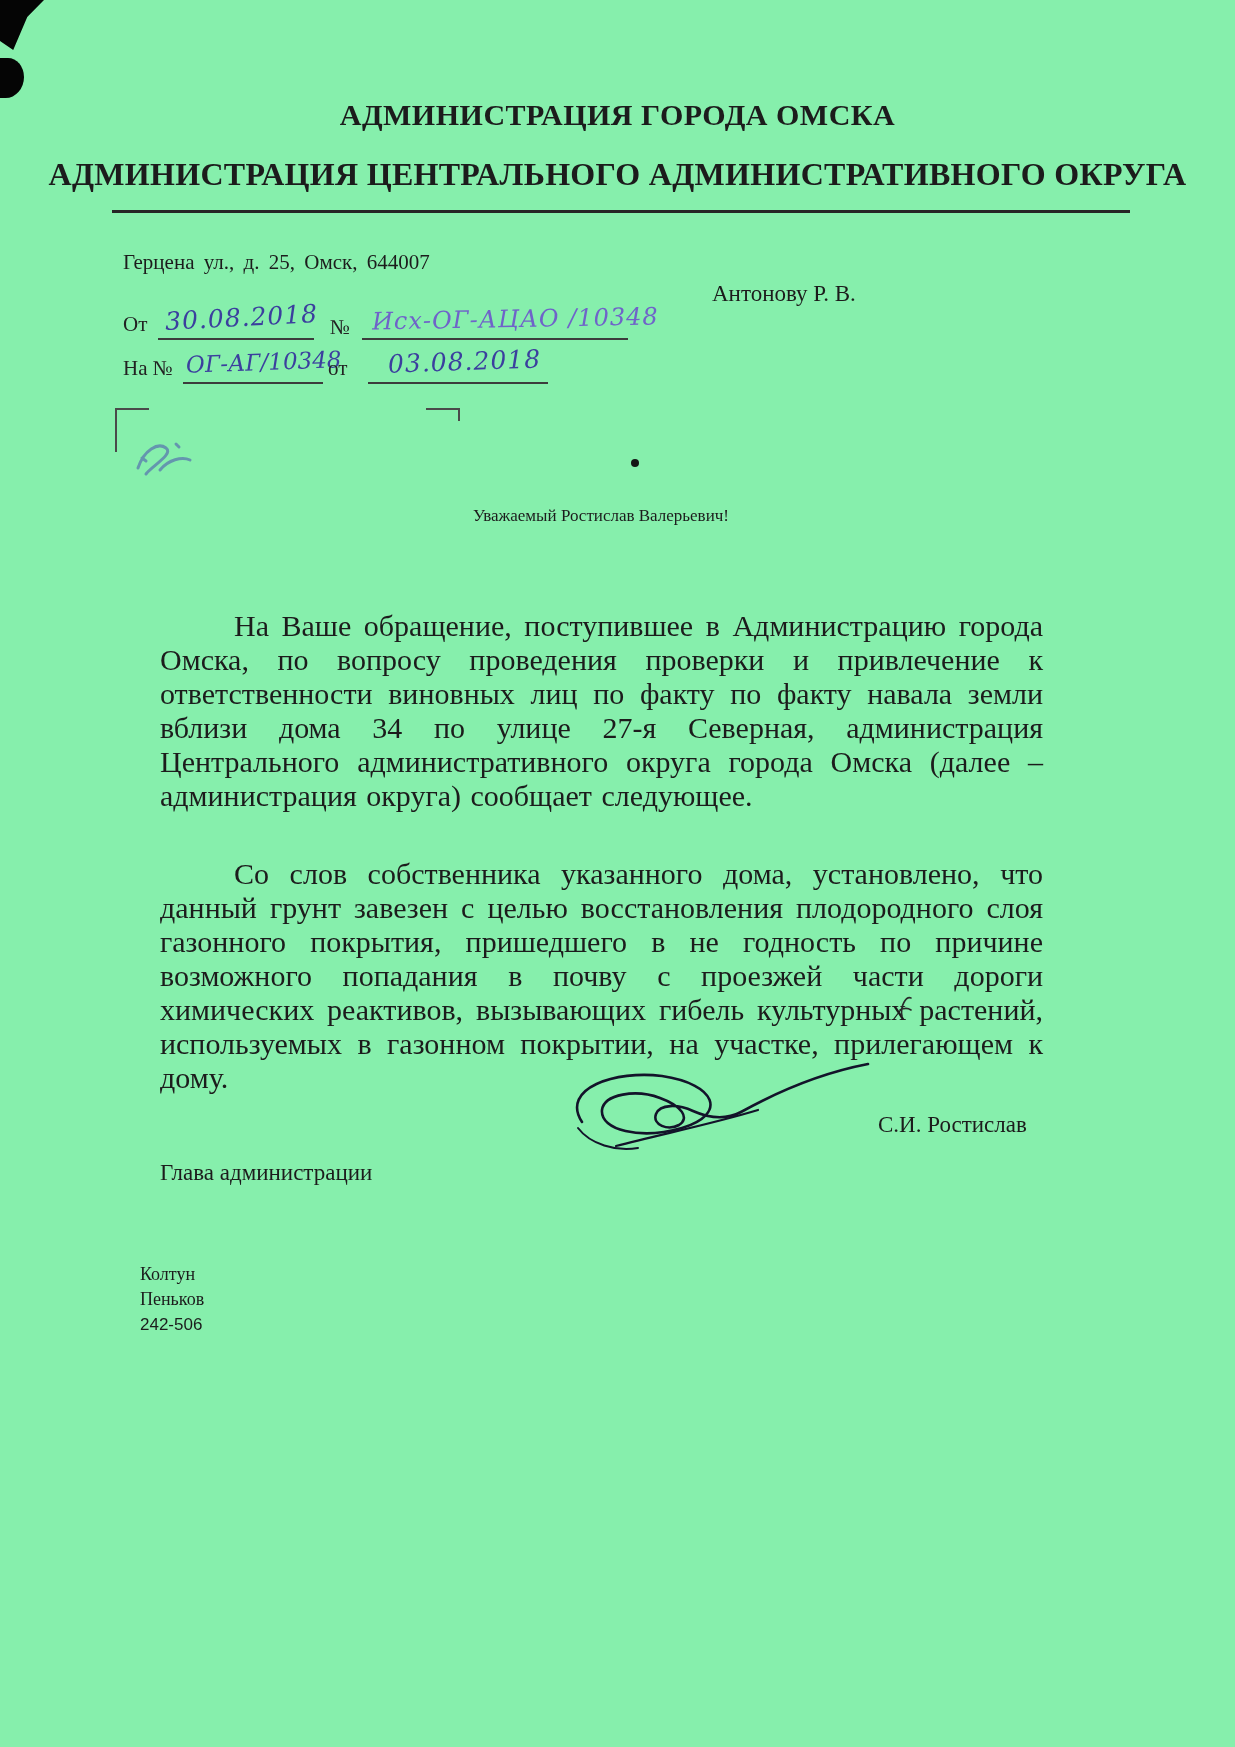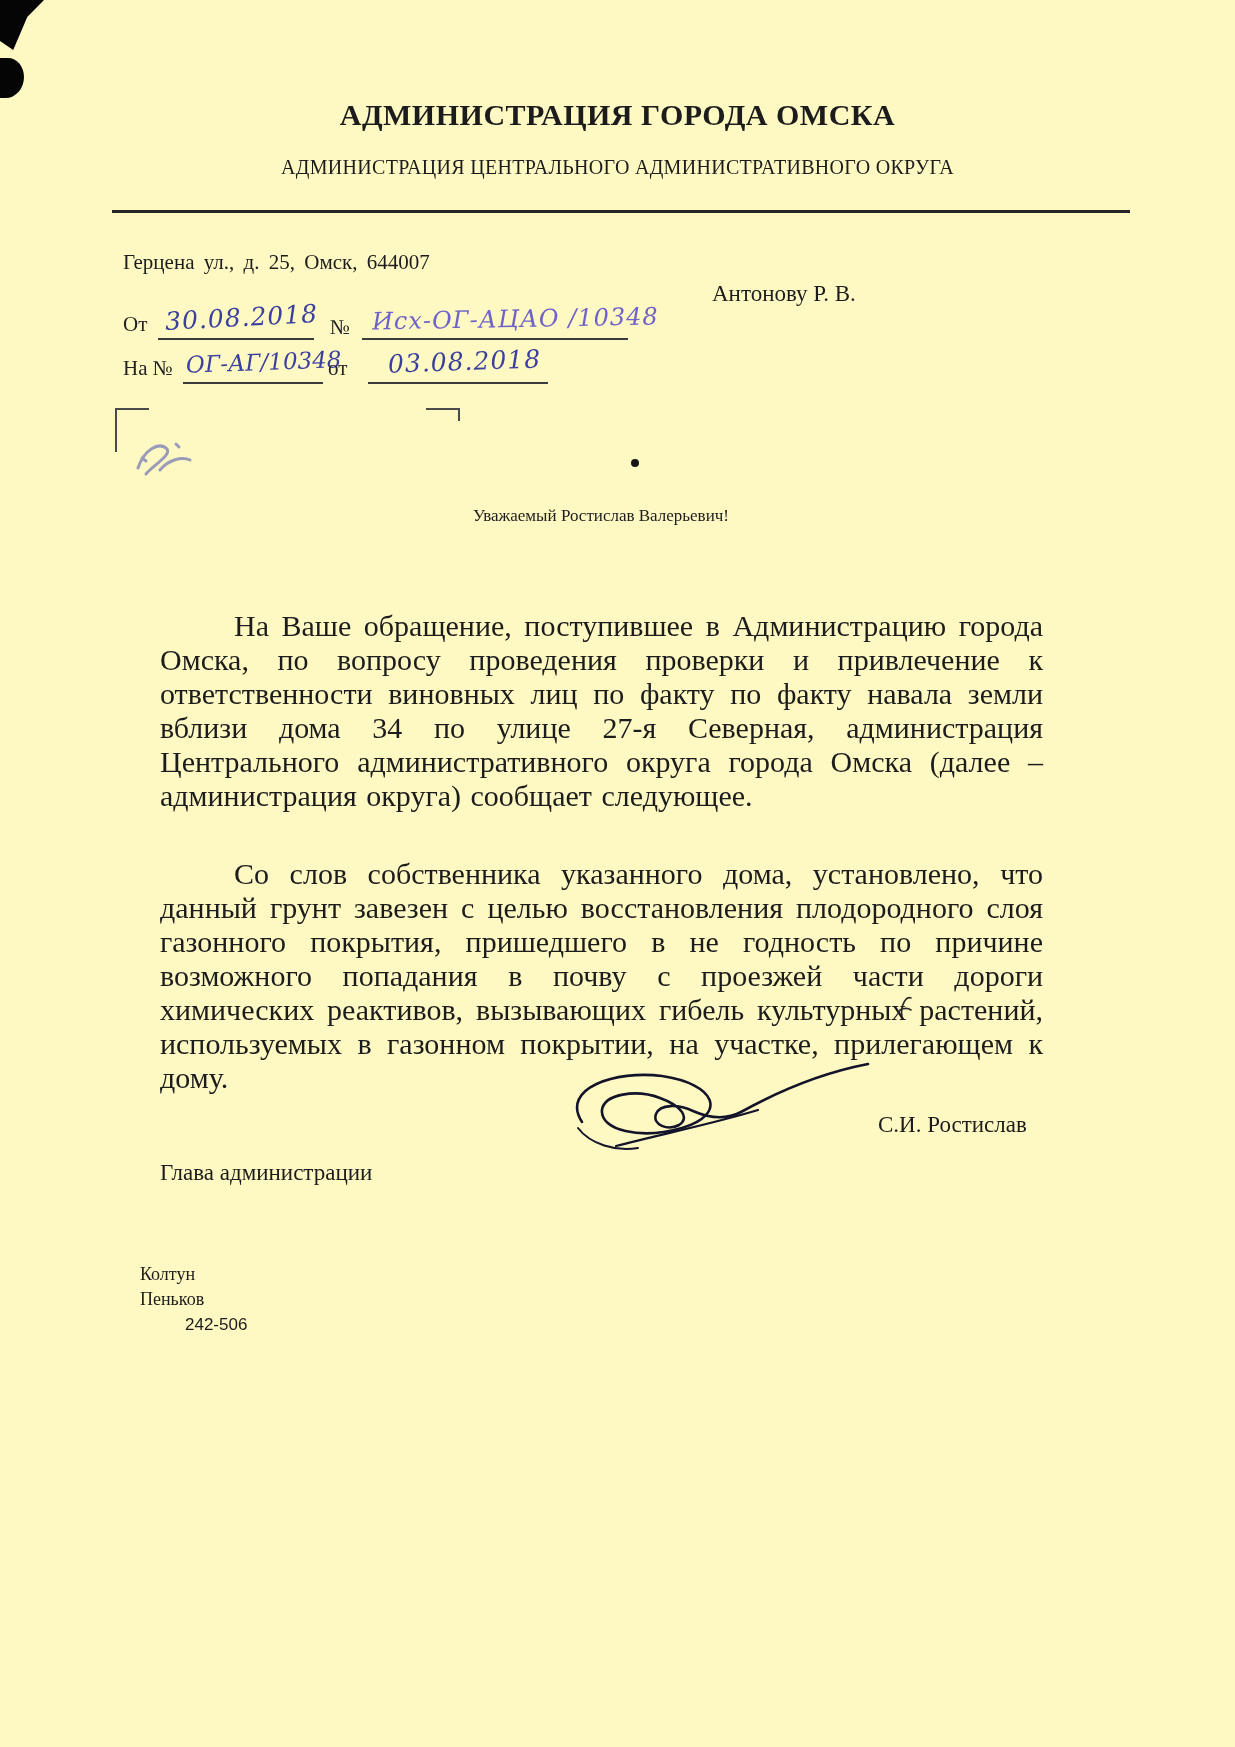--- a/index.html
+++ b/index.html
@@ -1,19 +1,19 @@
 <!DOCTYPE html>
 <html><head>
 <meta charset="utf-8">
 <style>
   * { margin:0; padding:0; box-sizing:border-box; }
   html,body { background:#ffffff; }
   .page {
     position:relative; width:1235px; height:1747px;
-    background:#fef9c3; overflow:hidden;
+    background:#86efac; overflow:hidden;
     font-family:"Liberation Serif", serif; color:#1c1c1c;
   }
 
   
   .blob-a { position:absolute; top:0; left:0; width:44px; height:50px; background:#050505;
             clip-path:polygon(0 0,100% 0,62% 34%,30% 100%,0 82%); }
   .blob-b { position:absolute; top:58px; left:0; width:24px; height:40px; background:#050505;
             border-radius:0 70% 80% 0 / 0 50% 55% 0; }
   .stamp-corner-left { position:absolute; left:115px; top:408px; width:34px; height:44px;
             border-left:2px solid #4a4a4a; border-top:2px solid #4a4a4a; }
@@ -21,21 +21,21 @@
             border-right:2px solid #4a4a4a; border-top:2px solid #4a4a4a; }
   .blue-smudge { position:absolute; left:132px; top:430px; opacity:.55; filter:blur(.6px); }
   .mid-dot { position:absolute; left:631px; top:459px; width:8px; height:8px;
             border-radius:50%; background:#151515; }
   .pen-mark { position:absolute; left:898px; top:994px; }
 
   
   .title { position:absolute; top:98px; left:0; width:100%; text-align:center;
            font-size:30px; font-weight:bold; letter-spacing:.5px; }
   .subtitle { position:absolute; top:156px; left:0; width:100%; text-align:center;
-           font-size:20px; font-weight:normal; letter-spacing:.3px; }
+           font-size:32px; font-weight:bold; letter-spacing:.3px; }
   .rule { position:absolute; top:210px; left:112px; width:1018px; height:3px; background:#262626; }
 
   
   .address { position:absolute; left:123px; top:250px; font-size:21px; word-spacing:4px; }
   .lbl { position:absolute; font-size:21px; color:#222; }
   .u-line { position:absolute; border-bottom:2px solid #3c3c3c; height:1px; }
   .hand { position:absolute; font-family:"DejaVu Serif", serif; font-style:italic;
           color:#3b3f9e; white-space:nowrap; }
   .hand-date1 { left:165px; top:303px; font-size:25px; transform:rotate(-3deg); letter-spacing:1px; }
   .hand-num  { left:372px; top:305px; font-size:24px; transform:rotate(-1deg);
@@ -53,21 +53,21 @@
   .body-text p { font-size:30px; line-height:34px; text-align:justify; text-indent:74px;
                  word-spacing:2px;margin-top:44px; }
 
   
   .sig-position { position:absolute; left:160px; top:1160px; font-size:23px; }
   .sig-name { position:absolute; left:878px; top:1112px; font-size:23px; }
   .signature-svg { position:absolute; left:520px; top:1058px; }
 
   
   .footer { position:absolute; left:140px; top:1262px; font-size:18px; line-height:25px; }
-  .footer .phone { font-family:"Liberation Sans", sans-serif; font-size:17px;margin-left:45px; }
+  .footer .phone { font-family:"Liberation Sans", sans-serif; font-size:17px; }
 </style>
 </head>
 <body>
 
 <div class="page">
 
   <div class="blob-a"></div>
   <div class="blob-b"></div>
 
   <div class="title">АДМИНИСТРАЦИЯ ГОРОДА ОМСКА</div>

